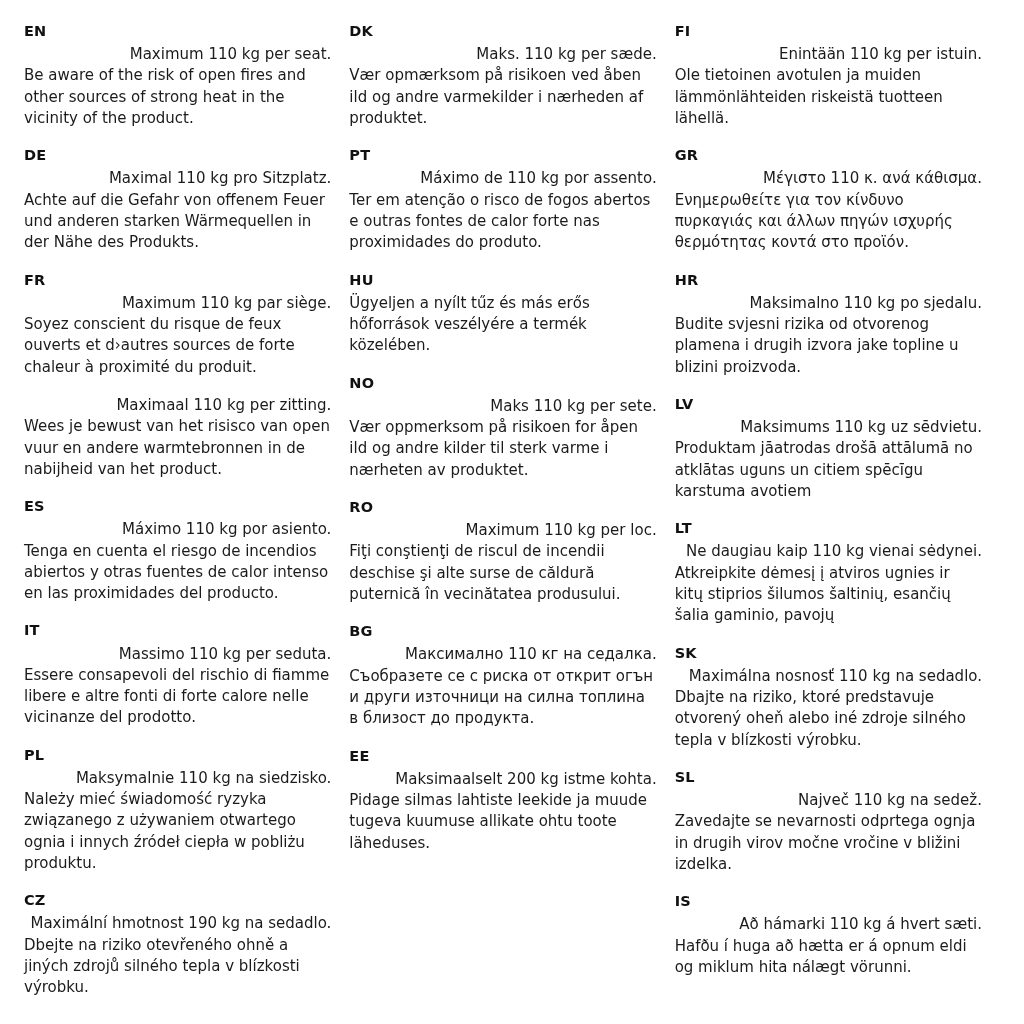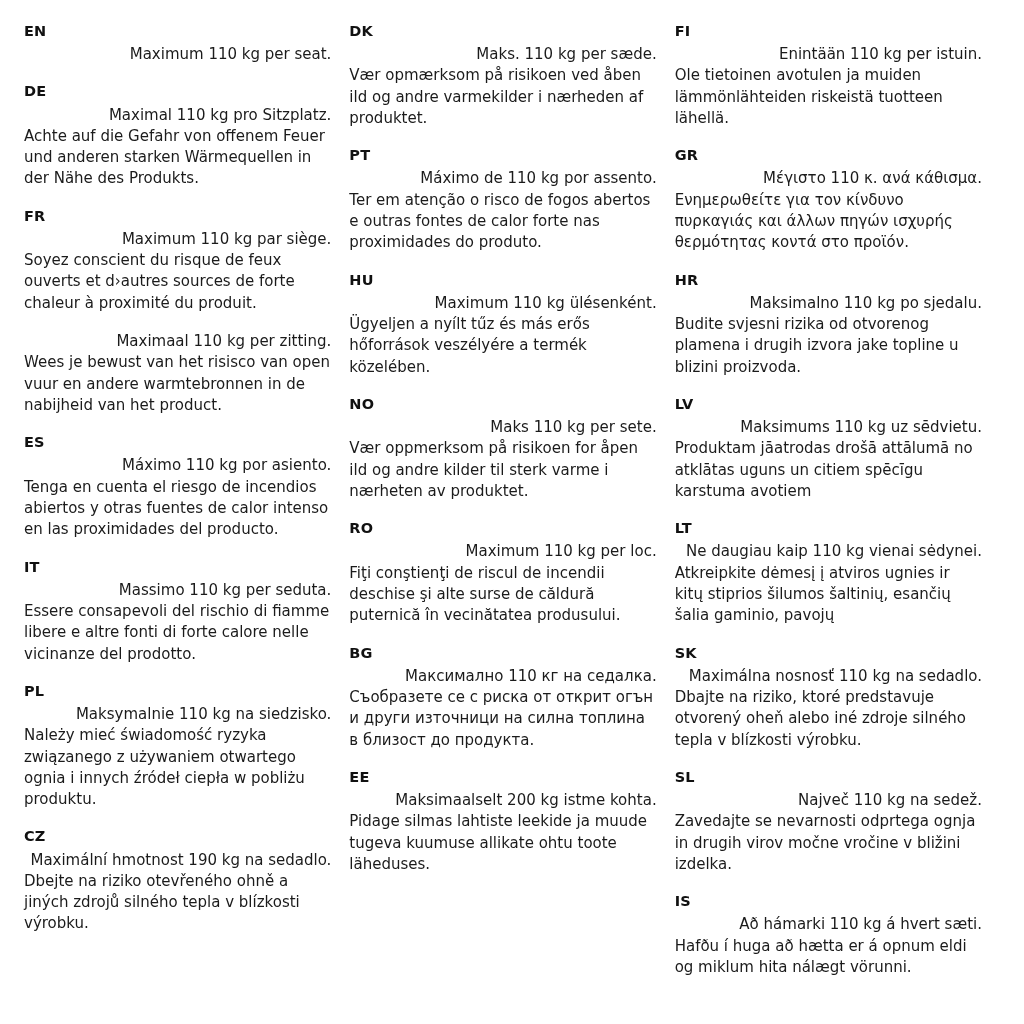--- a/index.html
+++ b/index.html
@@ -60,20 +60,21 @@
 </style>
 </head>
 <body>
 
 <div class="page">
 
   <div class="column">
     <div class="entry">
       <div class="lang-code">EN</div>
       <div class="lang-line">Maximum 110 kg per seat.</div>
+      <div class="lang-body">Be aware of the risk of open fires and other sources of strong heat in the vicinity of the product.</div>
     </div>
     <div class="entry">
       <div class="lang-code">DE</div>
       <div class="lang-line">Maximal 110 kg pro Sitzplatz.</div>
       <div class="lang-body">Achte auf die Gefahr von offenem Feuer und anderen starken Wärmequellen in der Nähe des Produkts.</div>
     </div>
     <div class="entry">
       <div class="lang-code">FR</div>
       <div class="lang-line">Maximum 110 kg par siège.</div>
       <div class="lang-body">Soyez conscient du risque de feux ouverts et d›autres sources de forte chaleur à proximité du produit.</div>
@@ -110,21 +111,20 @@
       <div class="lang-line">Maks. 110 kg per sæde.</div>
       <div class="lang-body">Vær opmærksom på risikoen ved åben ild og andre varmekilder i nærheden af produktet.</div>
     </div>
     <div class="entry">
       <div class="lang-code">PT</div>
       <div class="lang-line">Máximo de 110 kg por assento.</div>
       <div class="lang-body">Ter em atenção o risco de fogos abertos e outras fontes de calor forte nas proximidades do produto.</div>
     </div>
     <div class="entry">
       <div class="lang-code">HU</div>
-      <div class="lang-line">Maximum 110 kg ülésenként.</div>
       <div class="lang-body">Ügyeljen a nyílt tűz és más erős hőforrások veszélyére a termék közelében.</div>
     </div>
     <div class="entry">
       <div class="lang-code">NO</div>
       <div class="lang-line">Maks 110 kg per sete.</div>
       <div class="lang-body">Vær oppmerksom på risikoen for åpen ild og andre kilder til sterk varme i nærheten av produktet.</div>
     </div>
     <div class="entry">
       <div class="lang-code">RO</div>
       <div class="lang-line">Maximum 110 kg per loc.</div>

